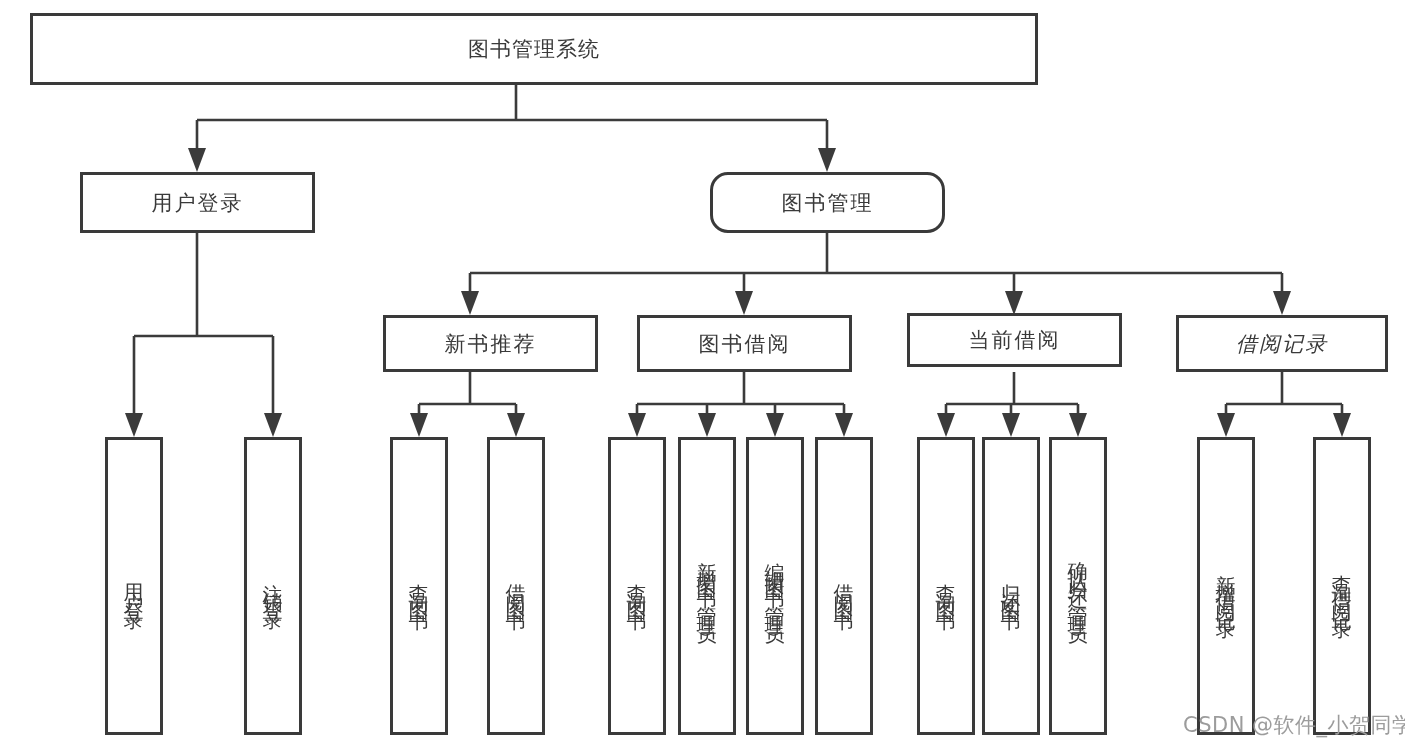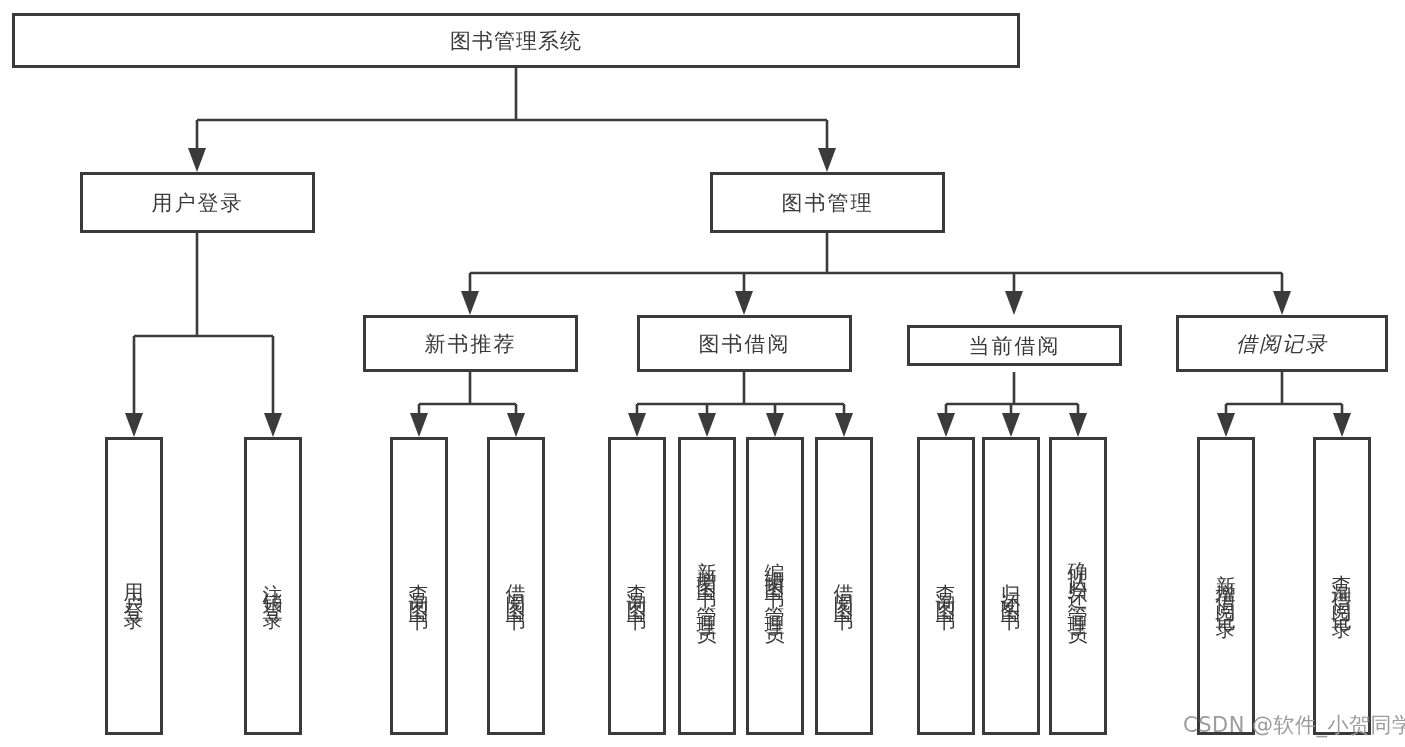--- a/index.html
+++ b/index.html
@@ -73,38 +73,38 @@
       <polygon points="766,413 784,413 775,437"></polygon>
       <polygon points="835,413 853,413 844,437"></polygon>
       <polygon points="937,413 955,413 946,437"></polygon>
       <polygon points="1002,413 1020,413 1011,437"></polygon>
       <polygon points="1069,413 1087,413 1078,437"></polygon>
       <polygon points="1217,413 1235,413 1226,437"></polygon>
       <polygon points="1333,413 1351,413 1342,437"></polygon>
     </g>
   </svg>
 
-  <div class="box" style="left:12px; top:13px; width:1008px; height:55px;">
+  <div class="box" style="left:30px; top:13px; width:1008px; height:72px;">
     <span class="root-label">图书管理系统</span>
   </div>
 
   <div class="box" style="left:80px; top:172px; width:235px; height:61px;">
     <span class="h-label">用户登录</span>
   </div>
-  <div class="box" style="left:710px; top:172px; width:235px; height:61px;">
+  <div class="box" style="left:710px; top:172px; width:235px; height:61px;border-radius:18px;">
     <span class="h-label">图书管理</span>
   </div>
 
-  <div class="box" style="left:363px; top:315px; width:215px; height:57px;">
+  <div class="box" style="left:383px; top:315px; width:215px; height:57px;">
     <span class="h-label">新书推荐</span>
   </div>
   <div class="box" style="left:637px; top:315px; width:215px; height:57px;align-items:center;">
     <span class="h-label">图书借阅</span>
   </div>
-  <div class="box" style="left:907px; top:325px; width:215px; height:41px;">
+  <div class="box" style="left:907px; top:313px; width:215px; height:54px;">
     <span class="h-label">当前借阅</span>
   </div>
   <div class="box" style="left:1176px; top:315px; width:212px; height:57px;font-style:italic;">
     <span class="h-label">借阅记录</span>
   </div>
 
   <div class="box leaf" style="left:105px;">
     <span class="v-text">用户登录</span>
   </div>
   <div class="box leaf" style="left:244px;">

